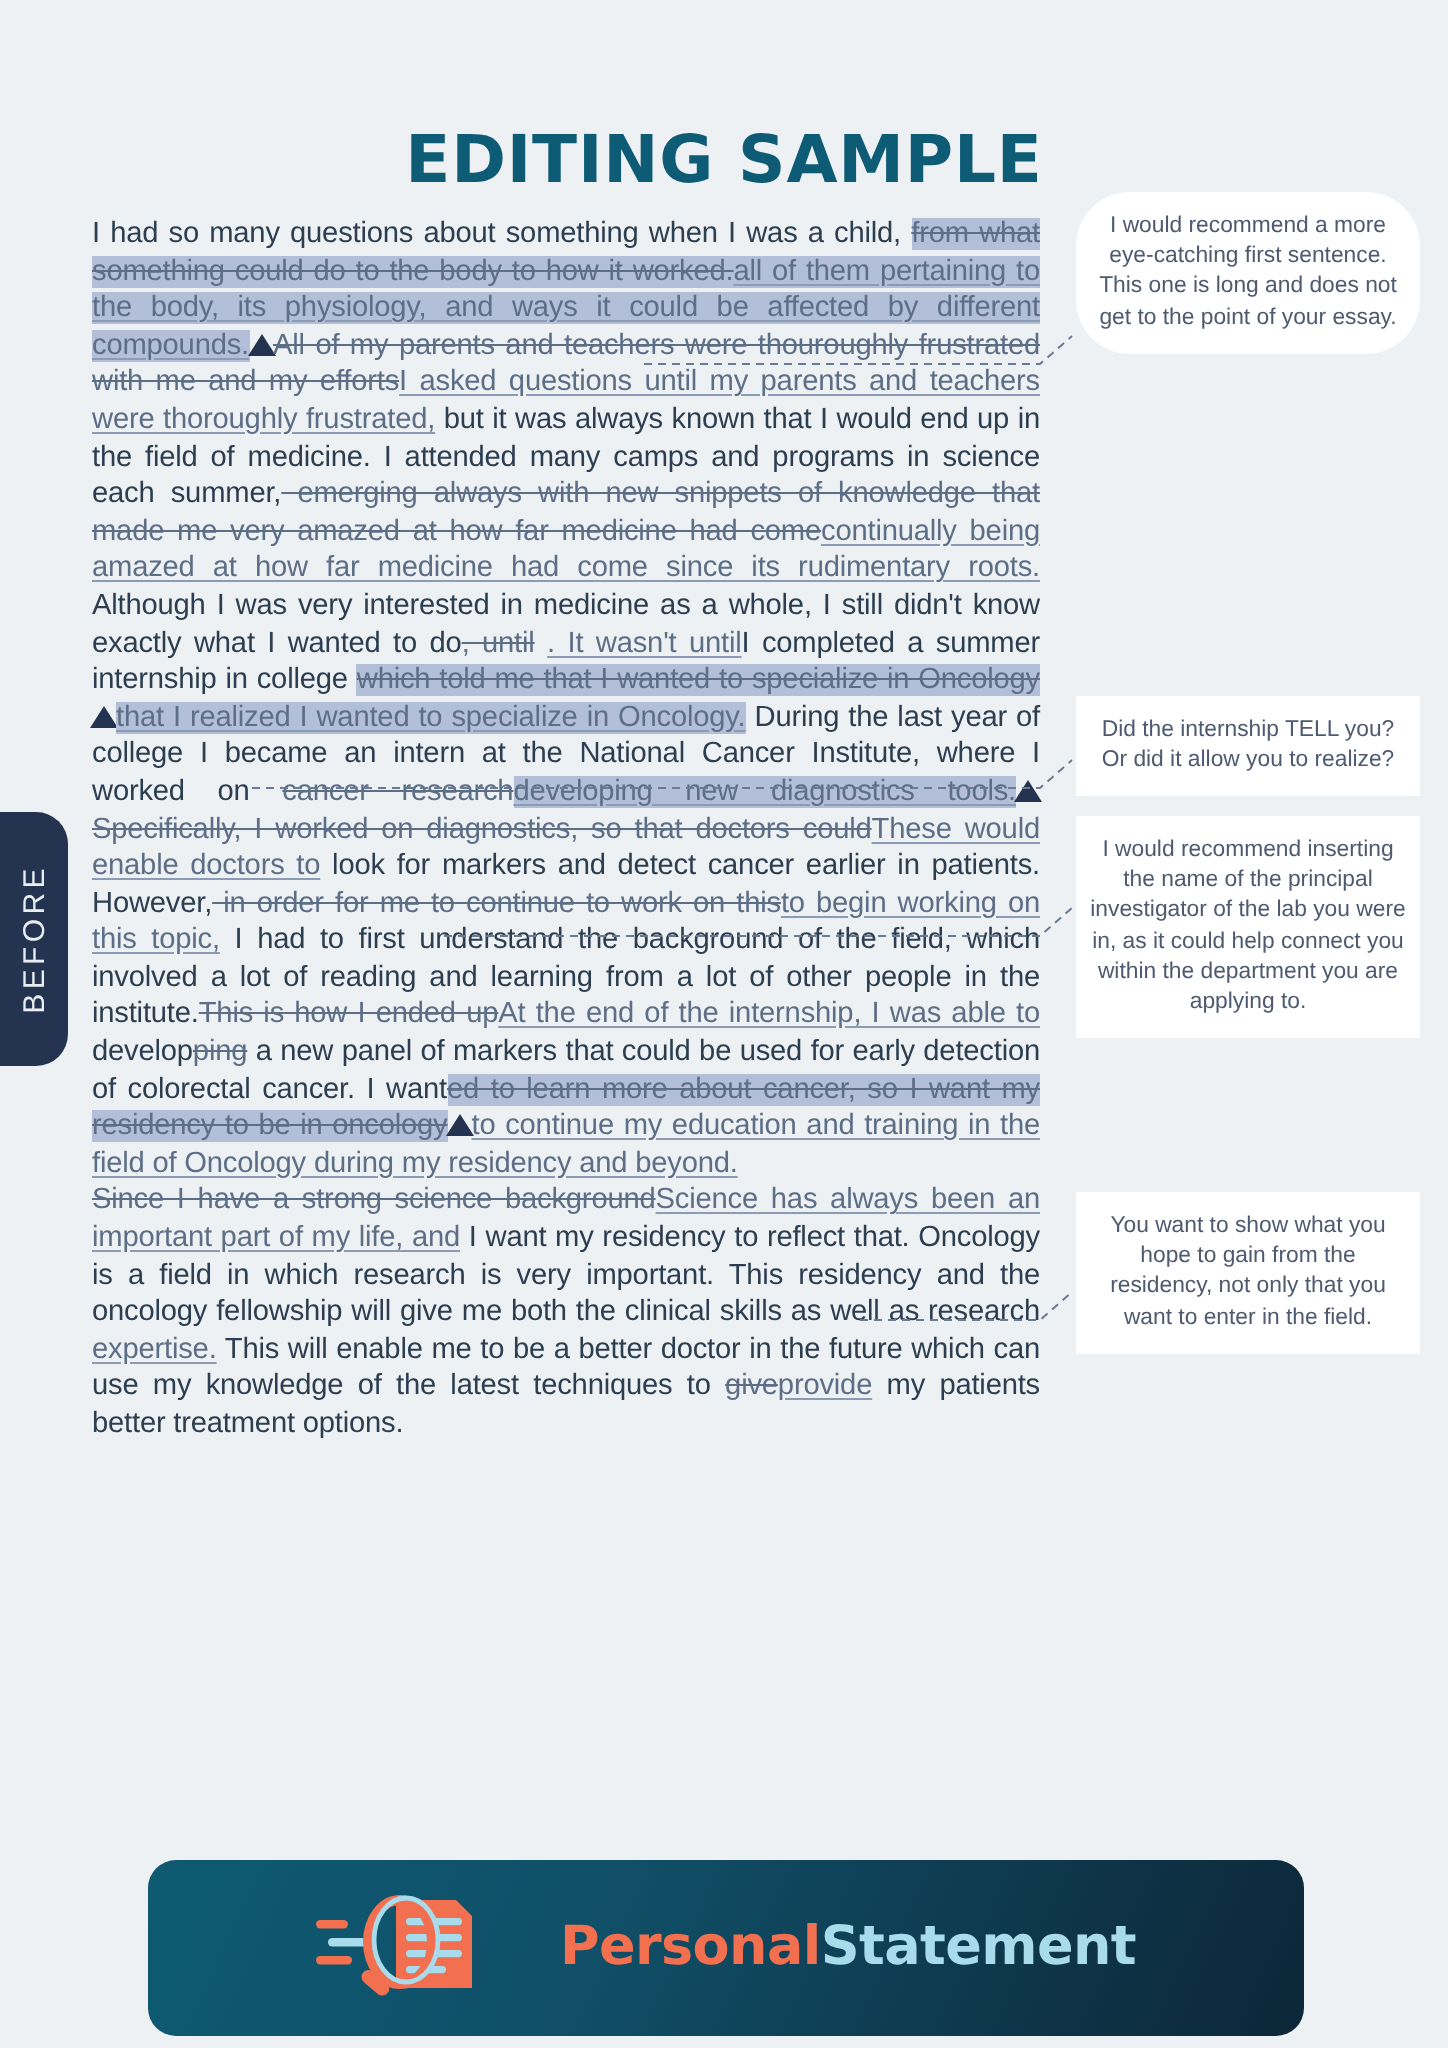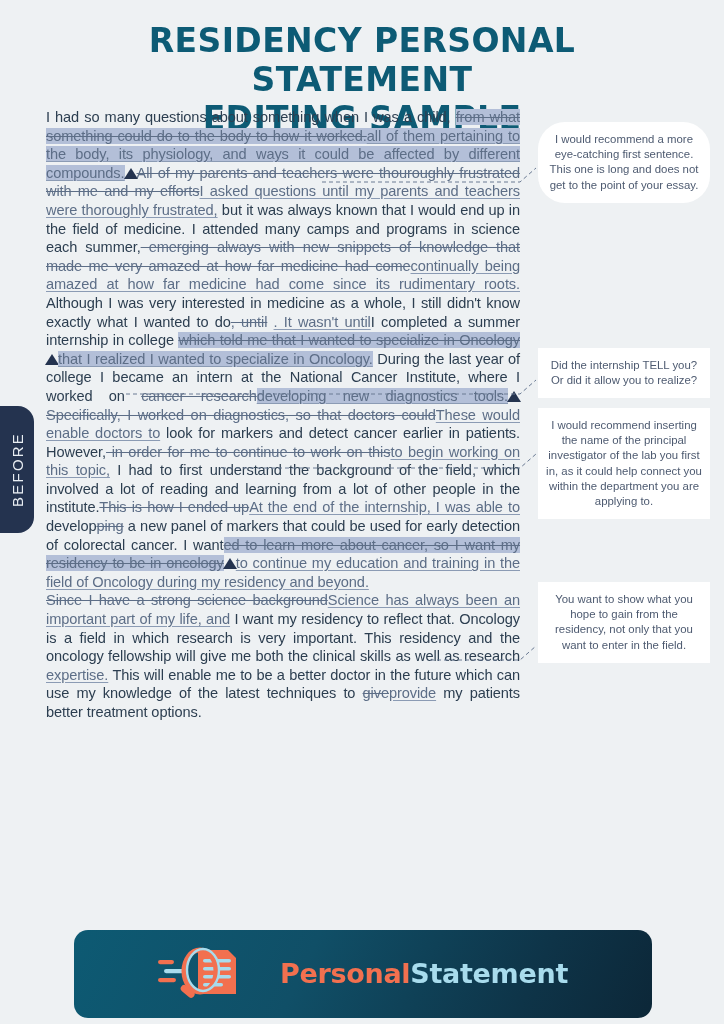--- a/index.html
+++ b/index.html
@@ -111,24 +111,24 @@
     width: 172px;
     background: #ffffff;
     color: #4d5a70;
     font-size: 11.4px;
     line-height: 15.2px;
     text-align: center;
     padding: 10px 7px;
     box-sizing: border-box;
     font-family: "Liberation Sans", sans-serif;
   }
-  #comment-1 { top: 122px; border-radius: 27px; }
+  #comment-1 { top: 96px; border-radius: 27px; }
   #comment-2 { top: 332px; margin-top: 16px; }
   #comment-3 { top: 408px; }
-  #comment-4 { top: 582px; }
+  #comment-4 { top: 596px; }
 
   
   .connector {
     position: absolute;
     stroke: #6a7a93;
     stroke-width: 1;
     stroke-dasharray: 4 3;
     fill: none;
     pointer-events: none;
   }
@@ -164,21 +164,21 @@
     letter-spacing: -0.3px;
   }
   .lt-coral { color: #f2704f; }
   .lt-blue { color: #a8dced; }
 </style>
 </head>
 <body>
 
 <div class="header">
   <h1>
-    <span>RESIDENCY PERSONAL STATEMENT</span><br>
+    <br>
     <span>EDITING SAMPLE</span>
   </h1>
 </div>
 
 <div class="before-tab">
   <span>BEFORE</span>
 </div>
 
 <svg class="connectors" viewBox="0 0 724 1024">
   <path class="connector" d="M322 182 L520 182 L536 168"></path>
@@ -195,21 +195,21 @@
 </div>
 
 <div class="comments">
   <div class="comment" id="comment-1">
     <span>I would recommend a more eye-catching first sentence. This one is long and does not get to the point of your essay.</span>
   </div>
   <div class="comment" id="comment-2">
     <span>Did the internship TELL you? Or did it allow you to realize?</span>
   </div>
   <div class="comment" id="comment-3">
-    <span>I would recommend inserting the name of the principal investigator of the lab you first in, as it could help connect you within the department you are applying to.</span>
+    <span>I would recommend inserting the name of the principal investigator of the lab you were in, as it could help connect you within the department you are applying to.</span>
   </div>
   <div class="comment" id="comment-4">
     <span>You want to show what you hope to gain from the residency, not only that you want to enter in the field.</span>
   </div>
 </div>
 
 <div class="footer">
   <div class="logo-mark">
     <svg width="92" height="60" viewBox="0 0 92 60">
 

